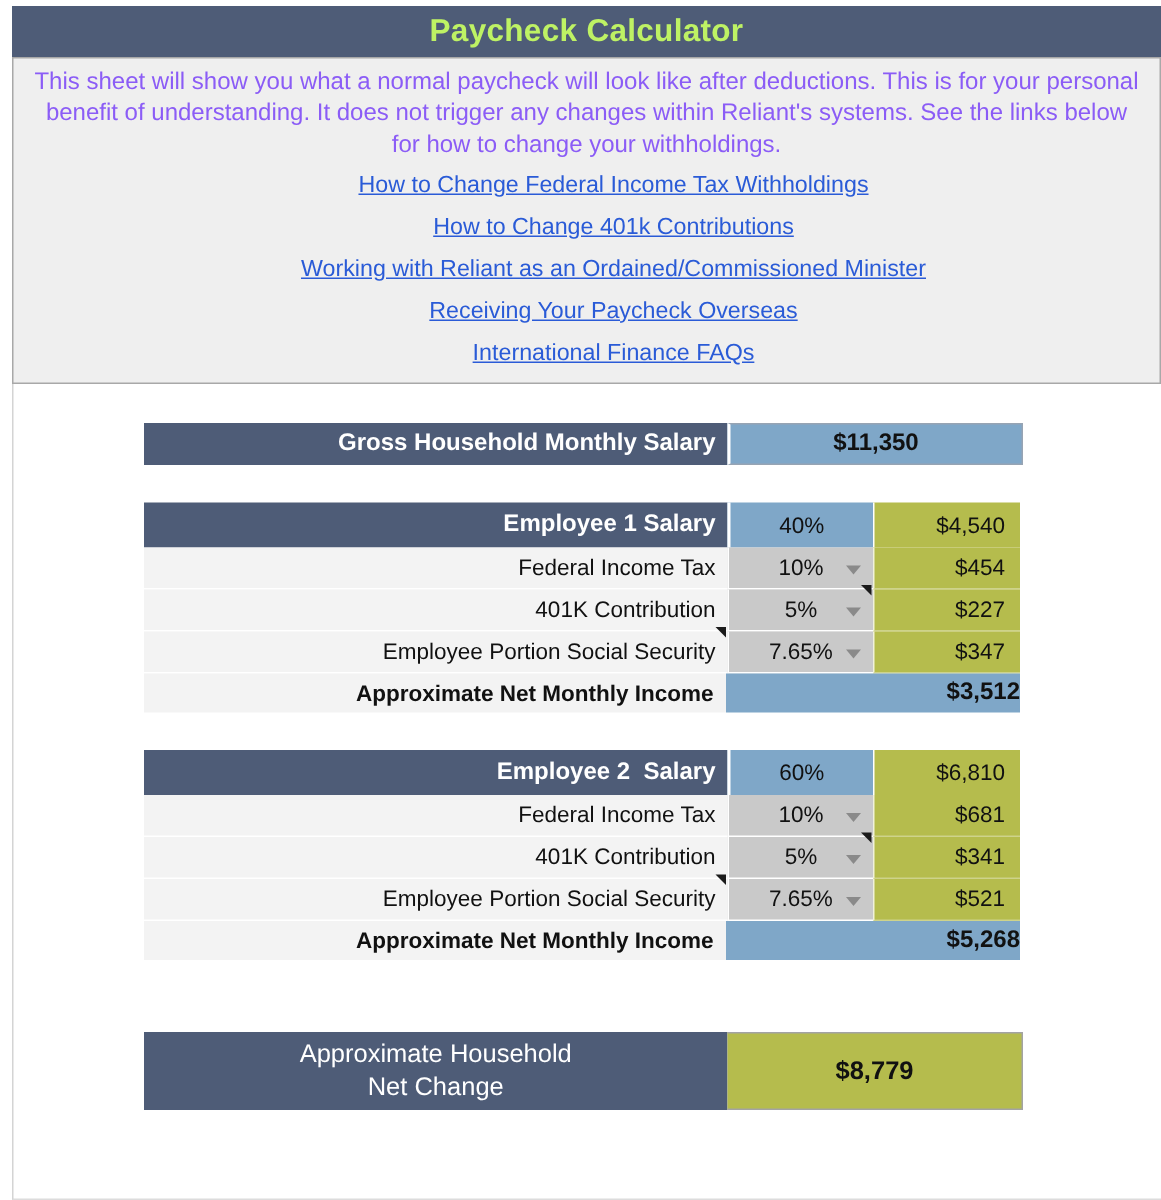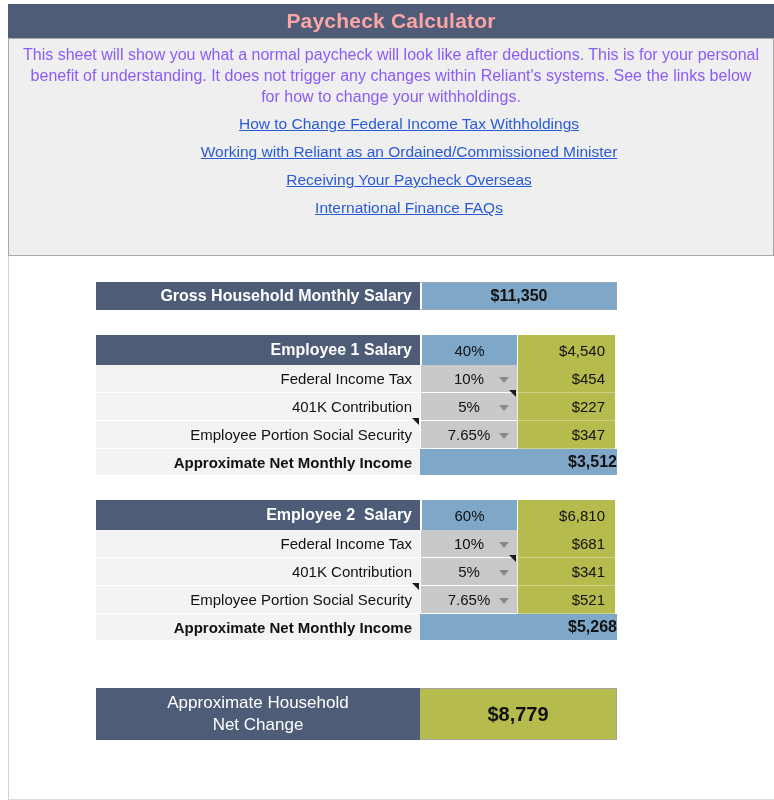--- a/index.html
+++ b/index.html
@@ -16,21 +16,21 @@
   body{
     width:774px;height:800px;background:#ffffff;
     font-family:"Liberation Sans", sans-serif;
     color:#111;overflow:hidden;
   }
   .sheet{position:relative;width:774px;height:800px;}
 
   
   .title-bar{
     position:absolute;left:8px;top:4px;width:766px;height:34px;
-    background:var(--header-bg);color:#fca5a5;
+    background:var(--header-bg);color:#bef264;
     display:flex;align-items:center;justify-content:center;
     font-size:21px;font-weight:bold;letter-spacing:.2px;
   }
 
   
   .info-box{
     position:absolute;left:8px;top:38px;width:766px;height:218px;
     background:var(--info-bg);border:1px solid #a8a8a8;
     text-align:center;
   }
@@ -53,21 +53,21 @@
   .trow{display:flex;}
   .cell{display:flex;align-items:center;position:relative;}
   .dark{background:var(--header-bg);color:#fff;}
   .blue{background:var(--blue-cell);}
   .olive{background:var(--olive-cell);}
   .bold{font-weight:bold;}
   .right{justify-content:flex-end;}
   .center{justify-content:center;}
 
   
-  .c-label{width:324px;}
+  .c-label{width:389px;}
   .c-pct{width:97px;}
   .c-val{width:98px;}
   .c-wide{width:197px;}
 
   
   .gross-row{top:26px;height:28px;}
   .gross-row .cell{height:28px;font-size:16px;}
   .gross-row .c-label{padding-right:8px;}
   .gross-row .c-wide{border:1px solid #97a4b3;border-left:2px solid #fff;}
 
@@ -98,33 +98,34 @@
   
   .note{
     position:absolute;top:-3px;right:1px;width:0;height:0;
     border-top:7px solid #1b1b1b;border-left:7px solid transparent;
   }
 
   
   .household{top:432px;height:52px;}
   .household .cell{height:52px;}
   .household .c-label{flex-direction:column;justify-content:center;font-size:17px;line-height:22px;}
-  .household .c-wide{border:1px solid #a3a3a3;border-left:none;justify-content:center;font-weight:bold;font-size:20px;}
+  .household .c-wide{border:1px solid #a3a3a3;border-left:none;justify-content:center;font-weight:bold;font-size:17px;}
 </style>
 </head>
 <body>
 
 <div class="sheet">
 
   <div class="title-bar">Paycheck Calculator</div>
 
   <div class="info-box">
     <p class="info-text">This sheet will show you what a normal paycheck will look like after deductions. This is for your personal benefit of understanding. It does not trigger any changes within Reliant's systems. See the links below for how to change your withholdings.</p>
     <div class="links">
       <a class="link" href="#">How to Change Federal Income Tax Withholdings</a>
+      <a class="link" href="#">How to Change 401k Contributions</a>
       <a class="link" href="#">Working with Reliant as an Ordained/Commissioned Minister</a>
       <a class="link" href="#">Receiving Your Paycheck Overseas</a>
       <a class="link" href="#">International Finance FAQs</a>
     </div>
   </div>
 
   <div class="content">
 
     <div class="abs trow gross-row">
       <div class="cell dark bold right c-label">Gross Household Monthly Salary</div>

